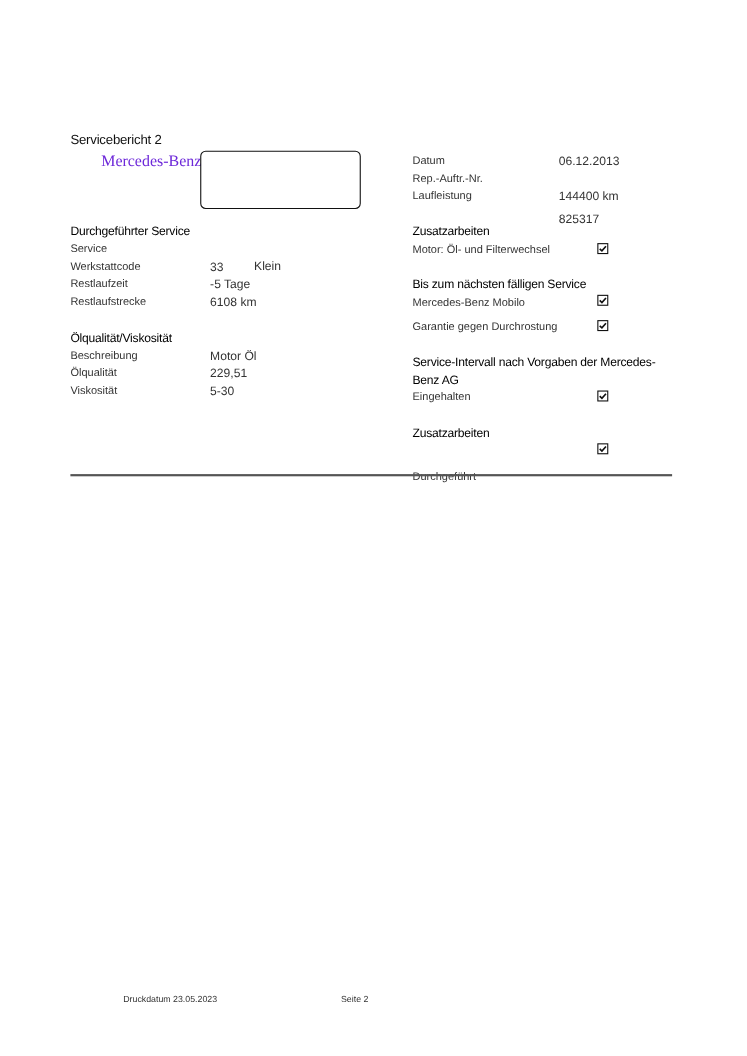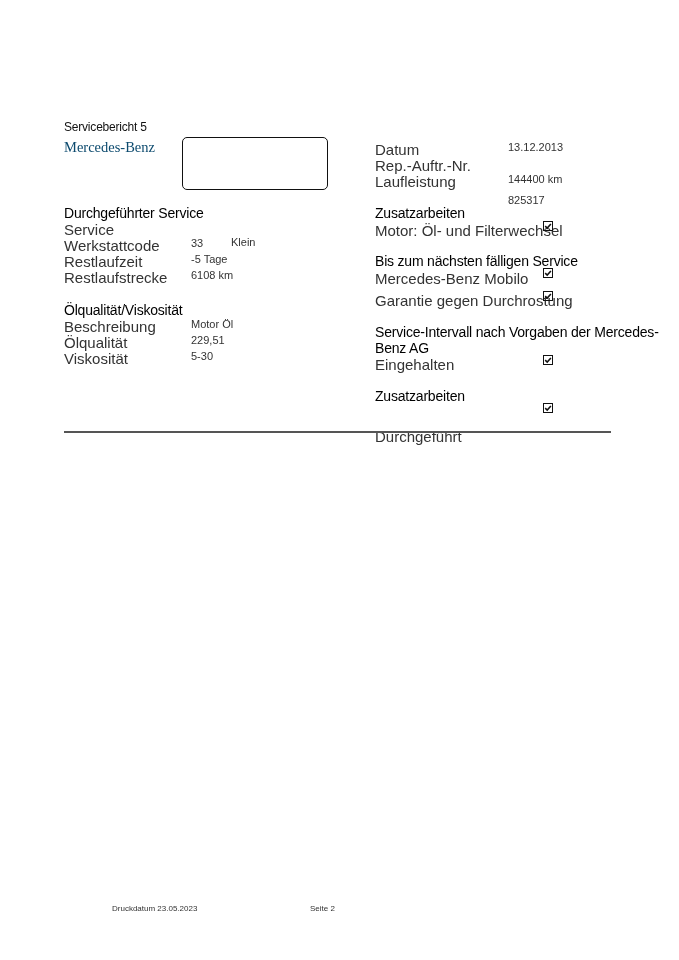--- a/index.html
+++ b/index.html
@@ -1,42 +1,42 @@
 <!DOCTYPE html>
 <html><head>
   <meta charset="utf-8">
   <style>
     html, body { margin: 0; padding: 0; background: #ffffff; }
     body { width: 679px; height: 960px; position: relative; overflow: hidden;
            font-family: "Liberation Sans", sans-serif; color: #1a1a1a; }
     .abs { position: absolute; white-space: nowrap; }
     .title { font-size: 12px; color: #111; letter-spacing: -0.2px; }
-    .brand { font-family: "Liberation Serif", serif; font-size: 14.5px; color: #0c4a6e; }
+    .brand { font-family: "Liberation Serif", serif; font-size: 14.5px; color: #6d28d9; margin-left: 28px; }
     .stamp { border: 1.5px solid #111; border-radius: 5px; }
-    .lbl { font-size: 15px; color: #333; }
+    .lbl { font-size: 10px; color: #333; }
     .val { font-size: 11px; color: #333; }
-    .hd { font-size: 14px; color: #000; letter-spacing: -0.2px; }
+    .hd { font-size: 11px; color: #000; letter-spacing: -0.2px; }
     .cb { width: 10px; height: 10px; border: 1.3px solid #111; box-sizing: border-box;
           display: flex; align-items: center; justify-content: center; }
     .cb svg { width: 8px; height: 8px; display: block; }
     .rule { height: 1.5px; background: #555; }
     .foot { font-size: 8px; color: #333; }
   </style>
 </head>
 <body>
 
 <div>
-  <div class="abs title" style="left:64px; top:120px;">Servicebericht 5</div>
+  <div class="abs title" style="left:64px; top:120px;">Servicebericht 2</div>
   <div class="abs brand" style="left:64px; top:139px;">Mercedes-Benz</div>
   <div class="abs stamp" style="left:182px; top:137px; width:144px; height:51px;"></div>
 </div>
 
 <div>
   <div class="abs lbl" style="left:375px; top:141px;">Datum</div>
-  <div class="abs val" style="left:508px; top:141px;">13.12.2013</div>
+  <div class="abs val" style="left:508px; top:141px;">06.12.2013</div>
   <div class="abs lbl" style="left:375px; top:157px;">Rep.-Auftr.-Nr.</div>
   <div class="abs val" style="left:508px; top:157px;margin-top:37px;">825317</div>
   <div class="abs lbl" style="left:375px; top:173px;">Laufleistung</div>
   <div class="abs val" style="left:508px; top:173px;">144400 km</div>
 </div>
 
 <div>
   <div class="abs hd" style="left:64px; top:205px;">Durchgeführter Service</div>
   <div class="abs lbl" style="left:64px; top:221px;">Service</div>
   <div class="abs val" style="left:191px; top:236px;padding-left:40px;">Klein</div>

